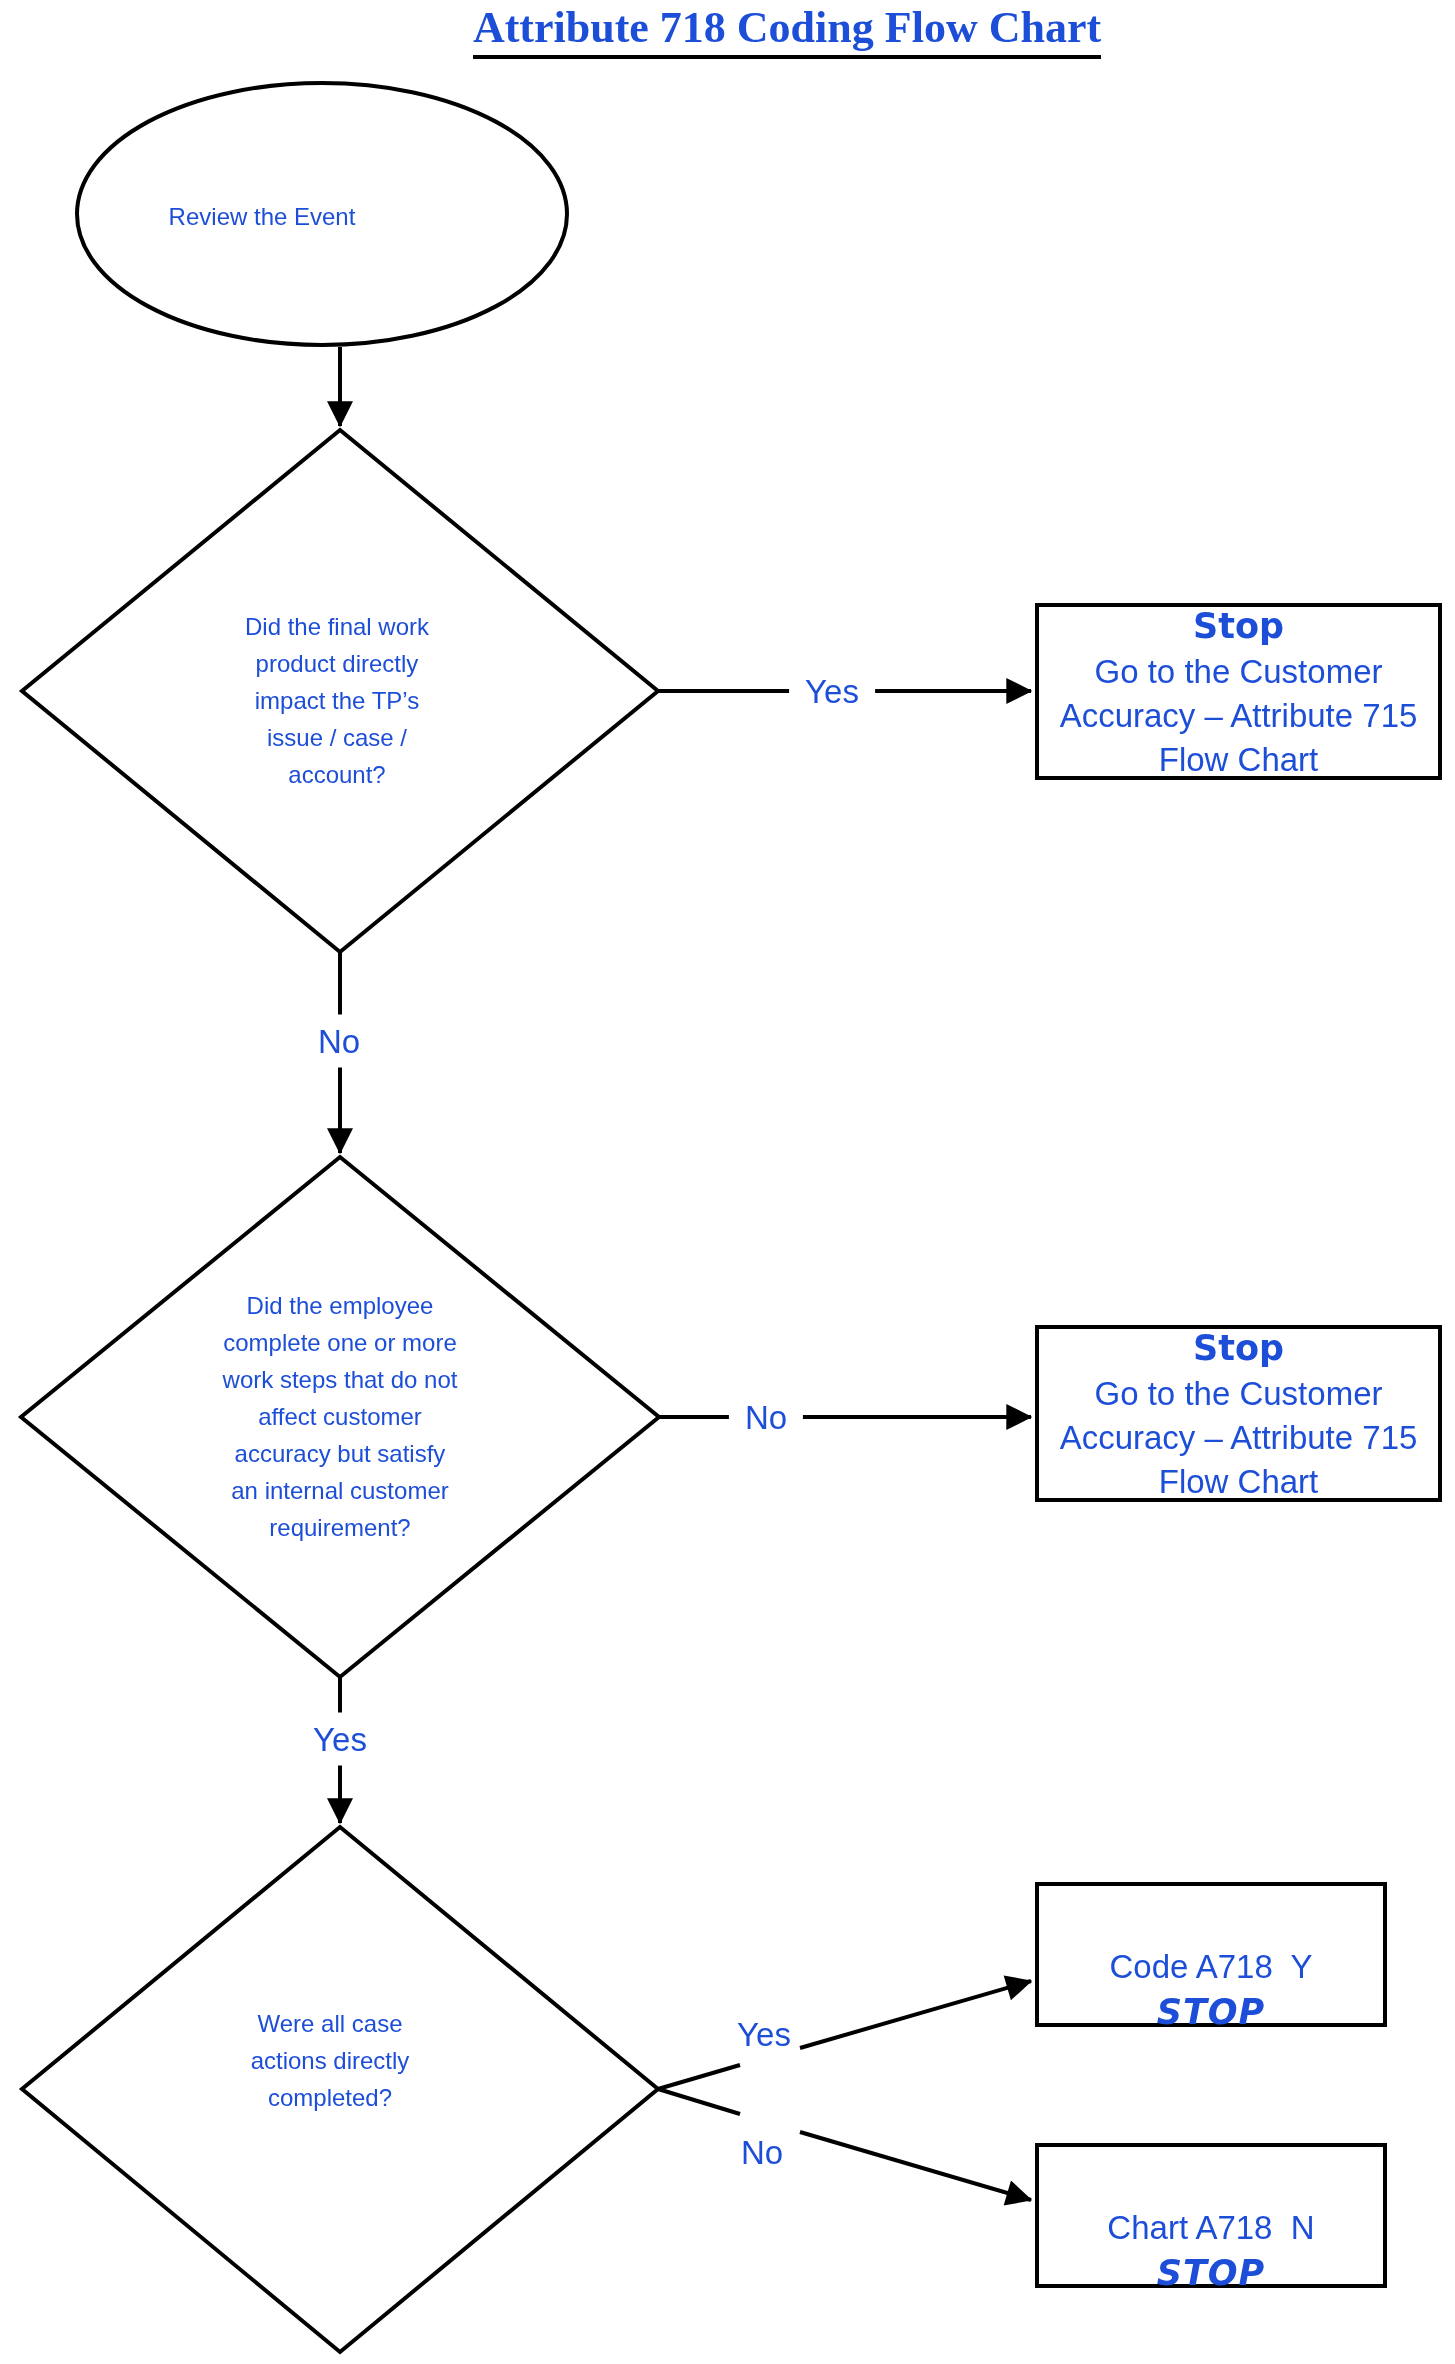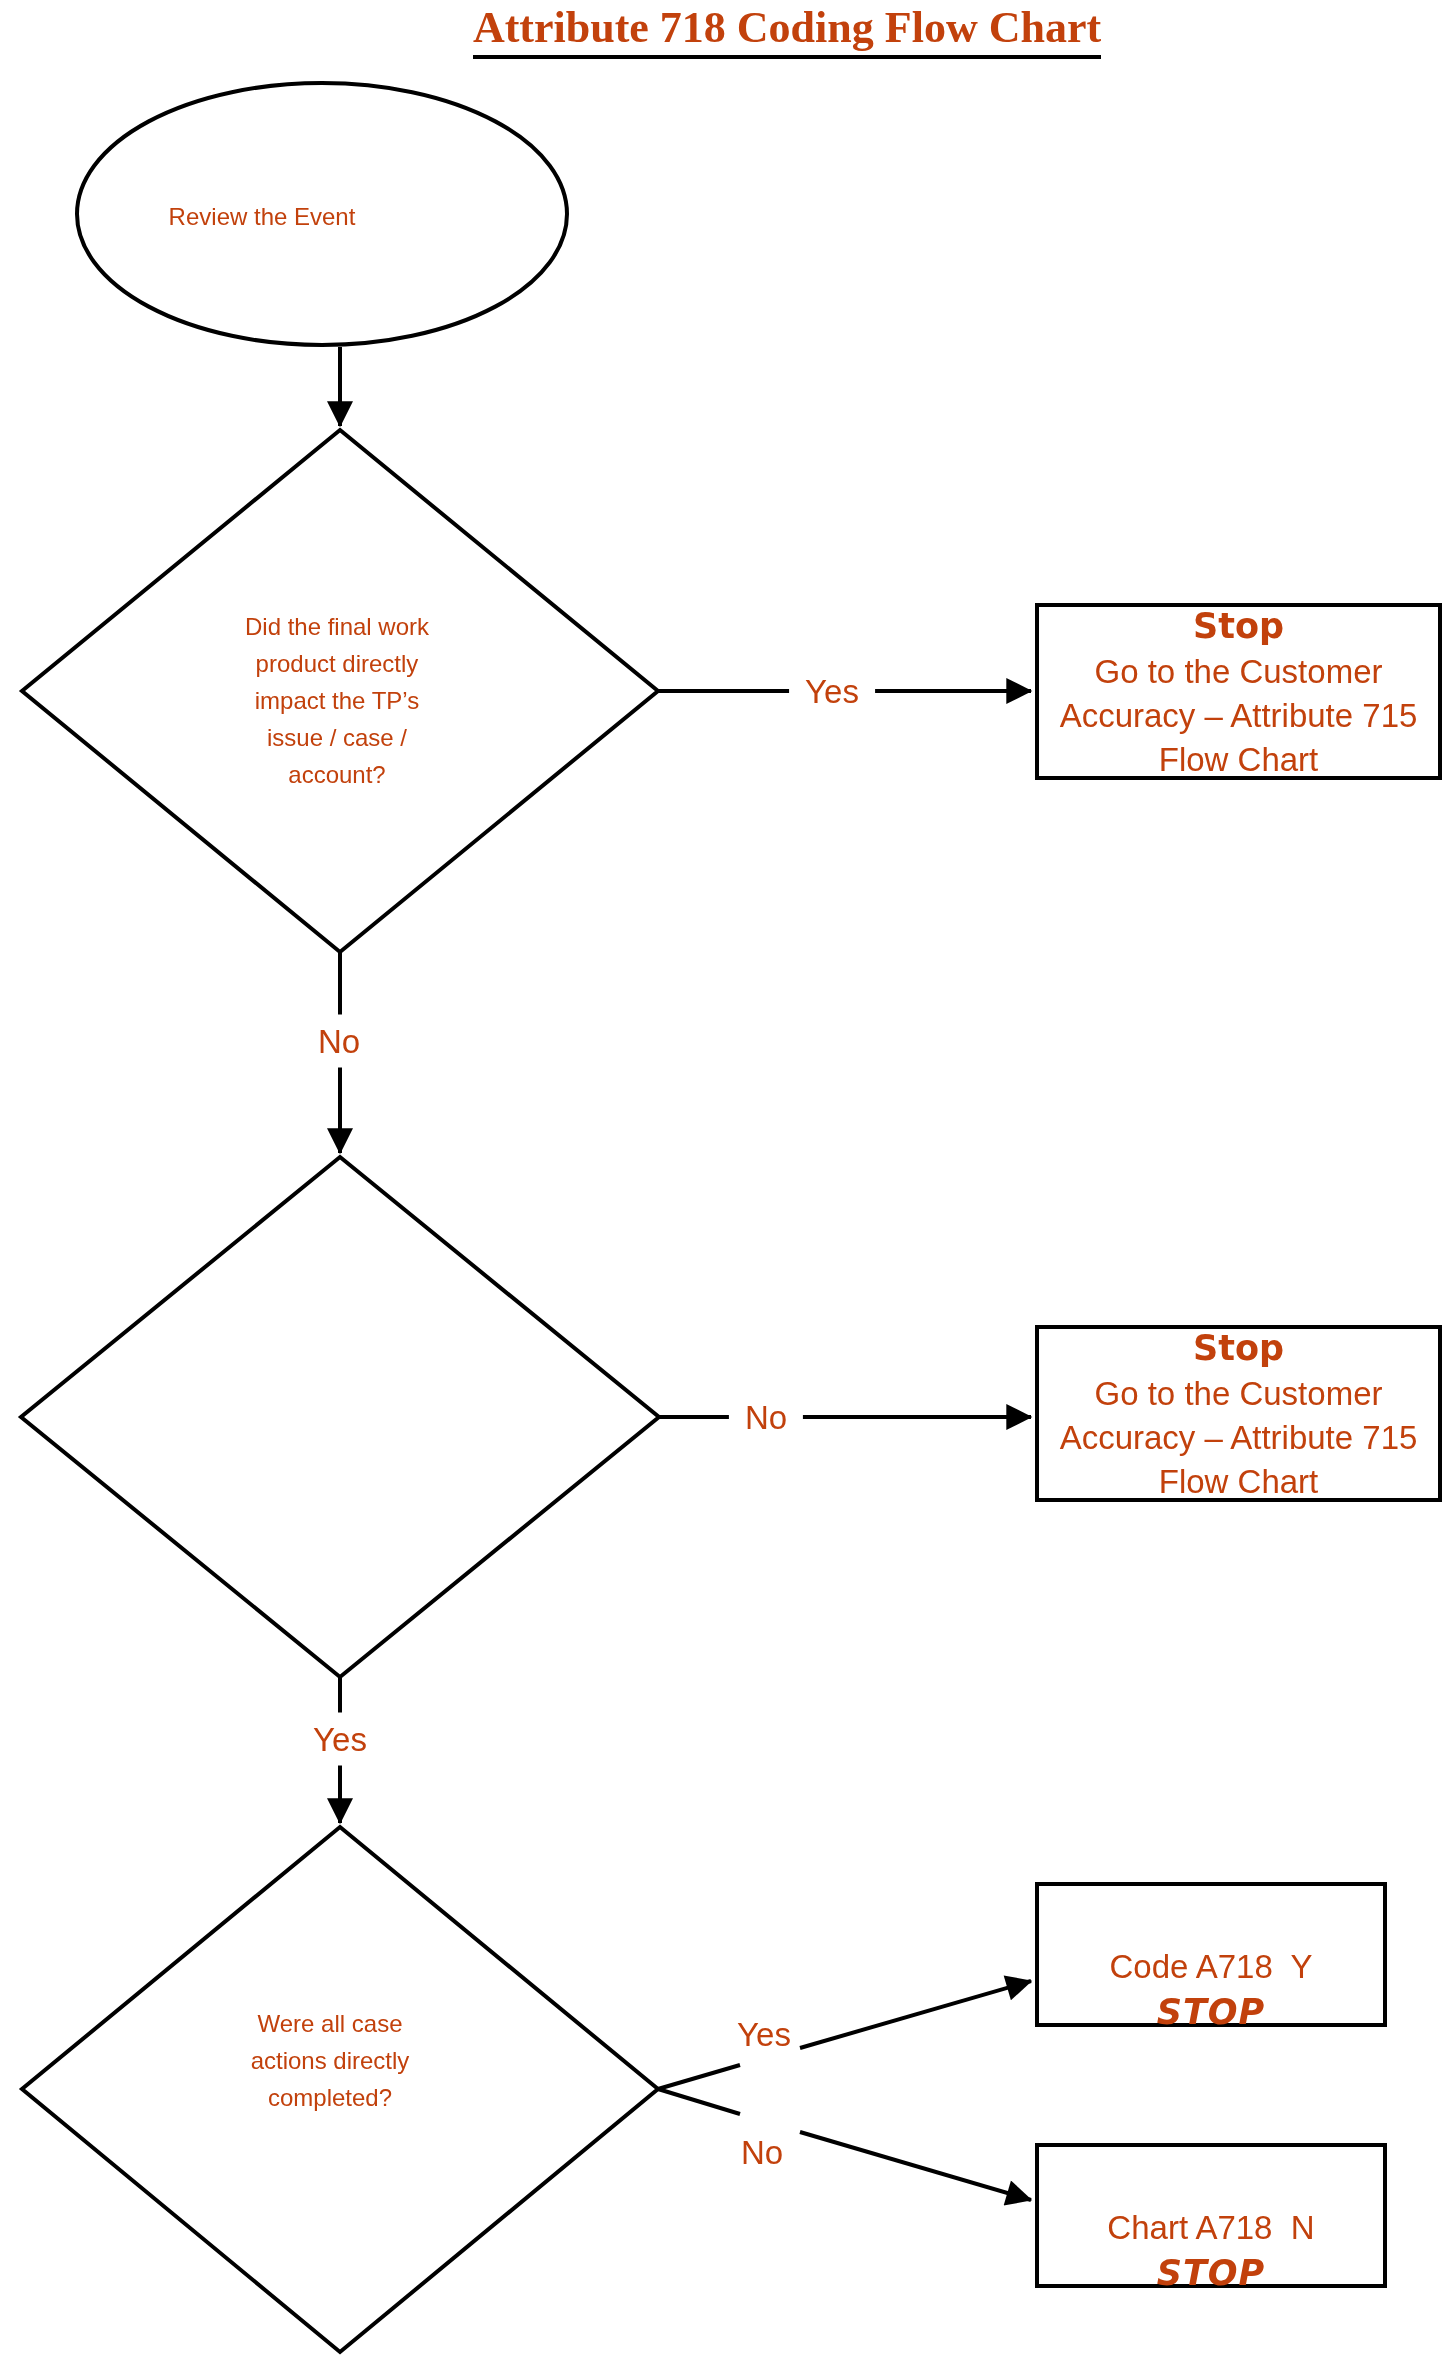--- a/index.html
+++ b/index.html
@@ -1,17 +1,17 @@
 <!DOCTYPE html>
 <html><head>
 <meta charset="utf-8">
 <style>
   html,body{margin:0;padding:0;background:#ffffff;}
   #page{position:relative;width:1455px;height:2364px;background:#ffffff;
-        font-family:"Liberation Sans", sans-serif;color:#c2410c;overflow:hidden;}
+        font-family:"Liberation Sans", sans-serif;color:#1d4ed8;overflow:hidden;}
   #flow-svg{position:absolute;left:0;top:0;width:1455px;height:2364px;}
   .abs{position:absolute;}
   .center-xy{transform:translate(-50%,-50%);}
   
   .title{font-family:"Liberation Serif", serif;font-weight:bold;font-size:44px;
          text-align:center;white-space:nowrap;}
   .title .u{display:inline-block;border-bottom:4px solid #000;padding-bottom:2px;}
   
   .node-text{font-size:24px;line-height:37px;text-align:center;white-space:nowrap;}
   
@@ -64,20 +64,29 @@
   <div class="abs node-text center-xy" style="left:262px;top:216px;">Review the Event</div>
 
   <div class="abs node-text center-xy" style="left:337px;top:700px;">
     <div>Did the final work</div>
     <div>product directly</div>
     <div>impact the TP’s</div>
     <div>issue / case /</div>
     <div>account?</div>
   </div>
 
+  <div class="abs node-text center-xy" style="left:340px;top:1416px;">
+    <div>Did the employee</div>
+    <div>complete one or more</div>
+    <div>work steps that do not</div>
+    <div>affect customer</div>
+    <div>accuracy but satisfy</div>
+    <div>an internal customer</div>
+    <div>requirement?</div>
+  </div>
 
   <div class="abs node-text center-xy" style="left:330px;top:2060px;">
     <div>Were all case</div>
     <div>actions directly</div>
     <div>completed?</div>
   </div>
 
   <div class="abs rect-box stop-box" style="left:1035px;top:603px;">
     <div class="stop-heading">Stop</div>
     <div class="stop-line">Go to the Customer</div>

